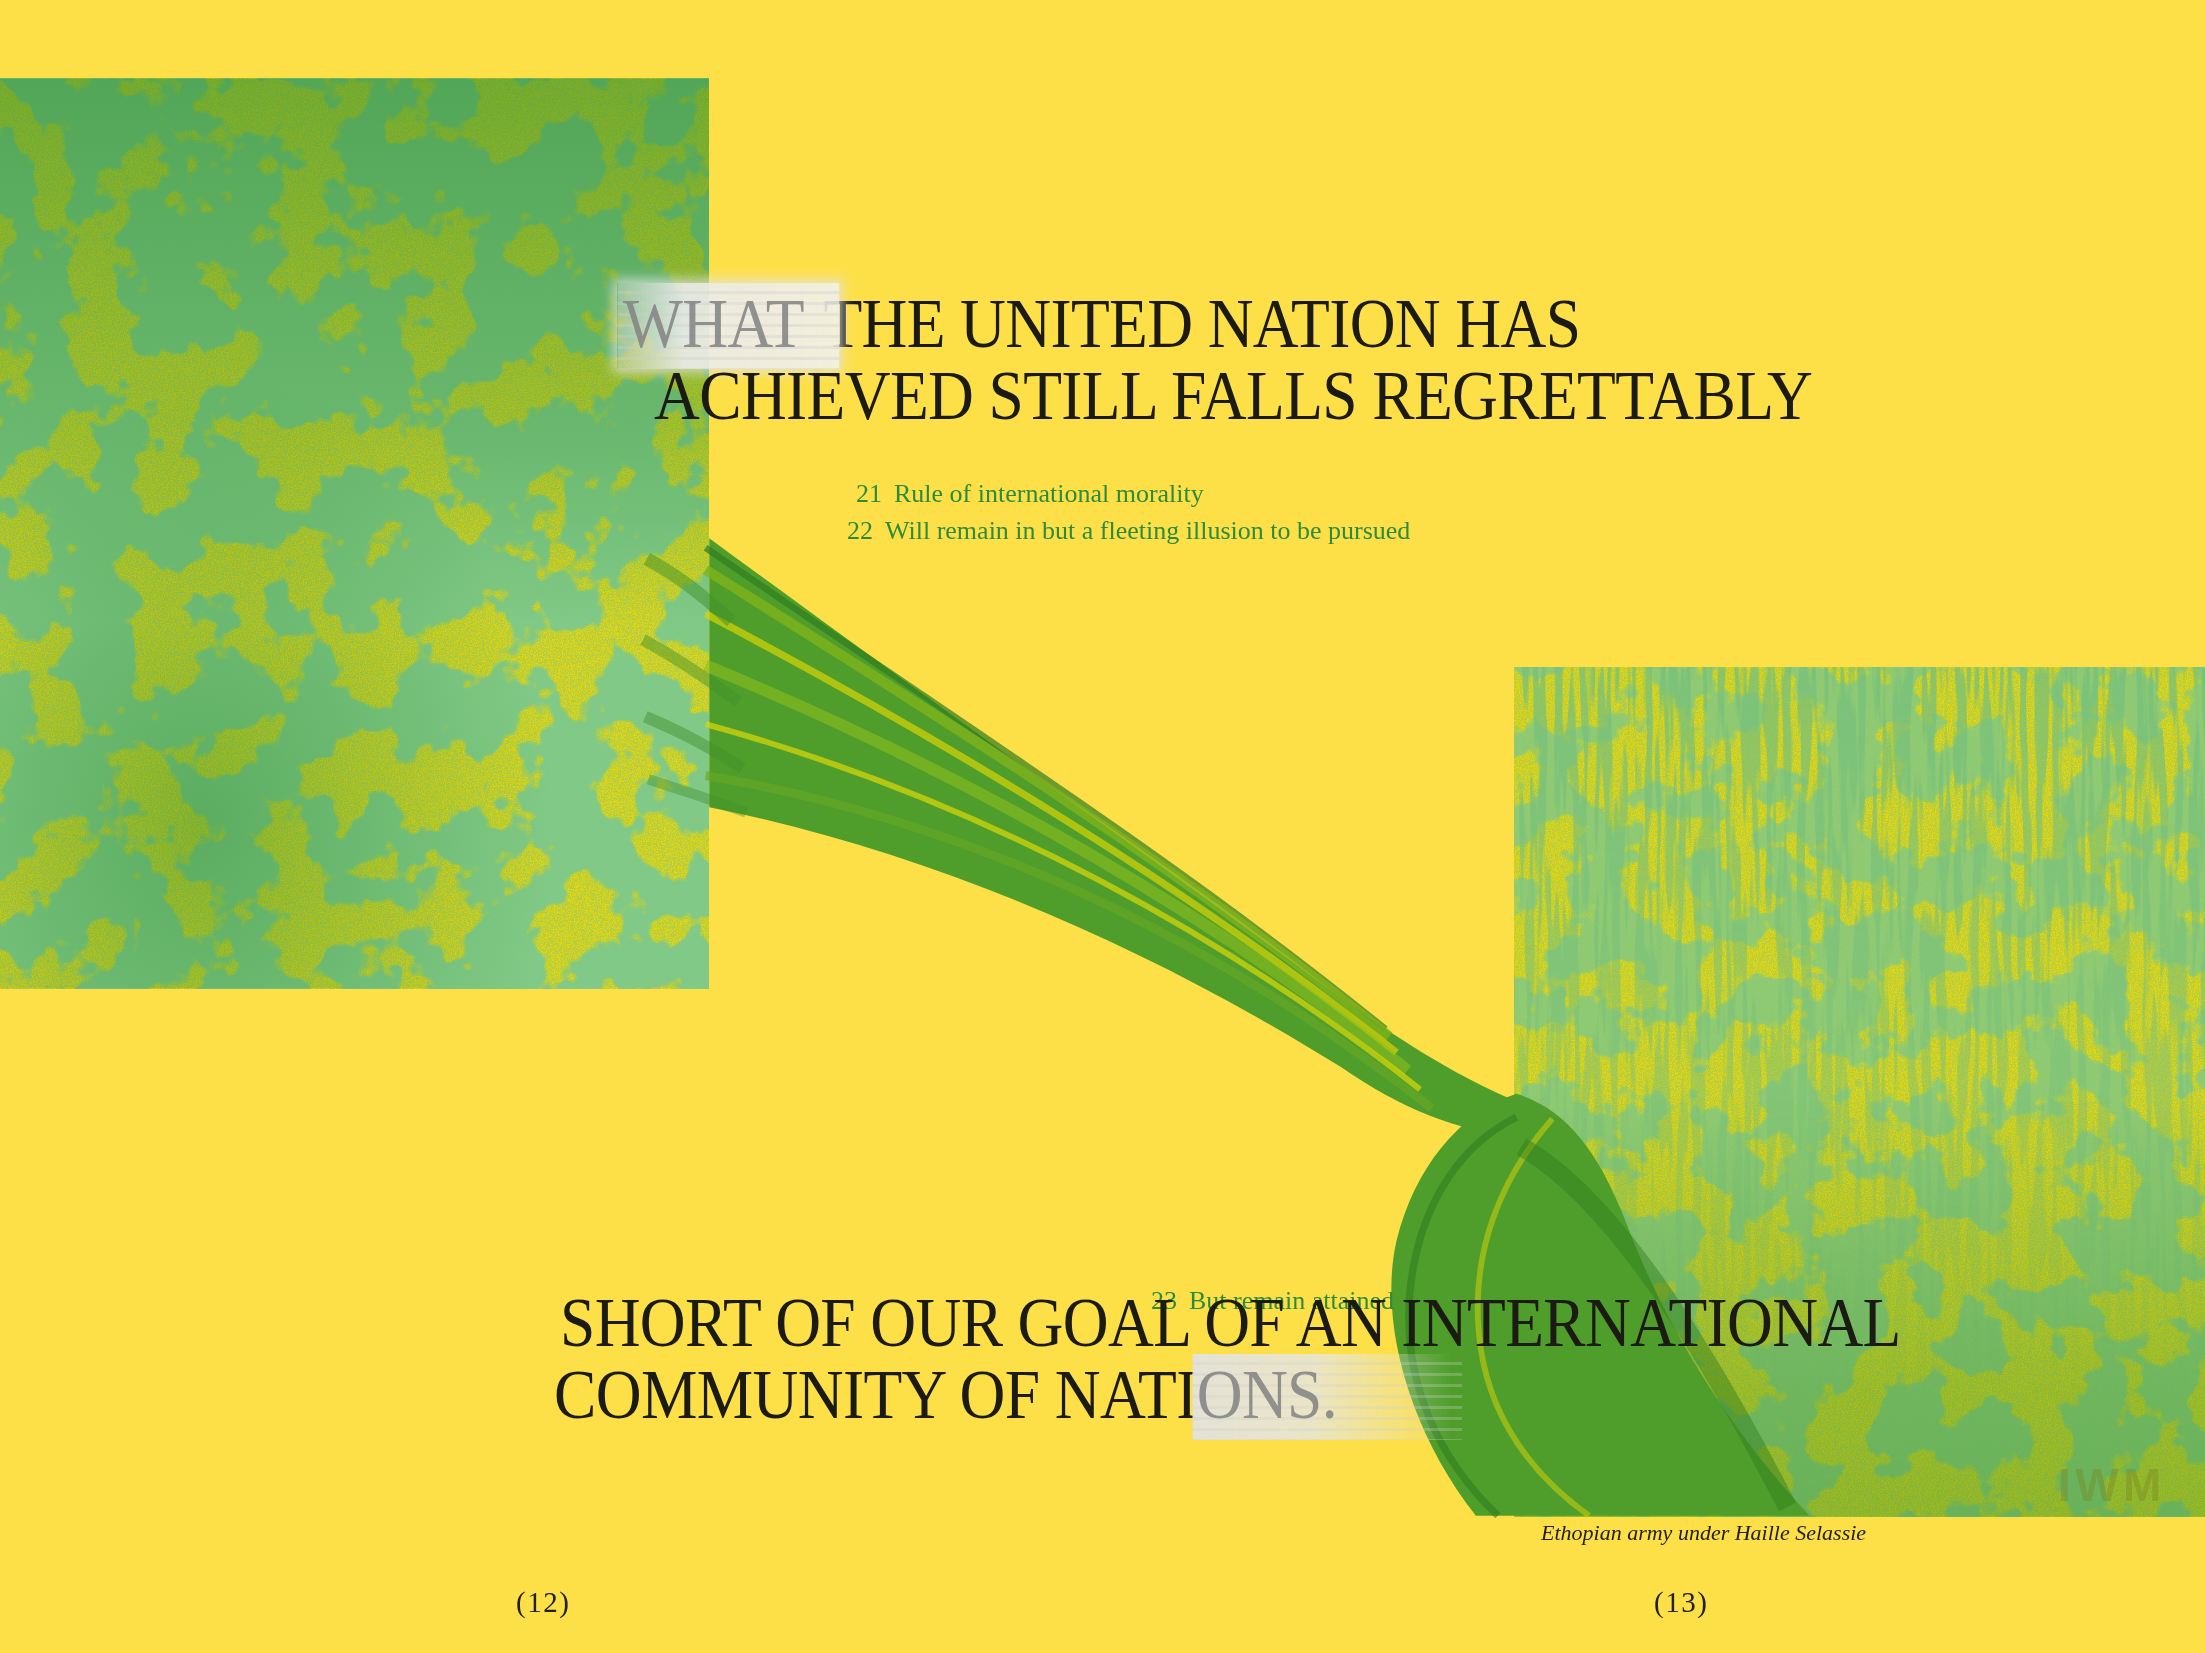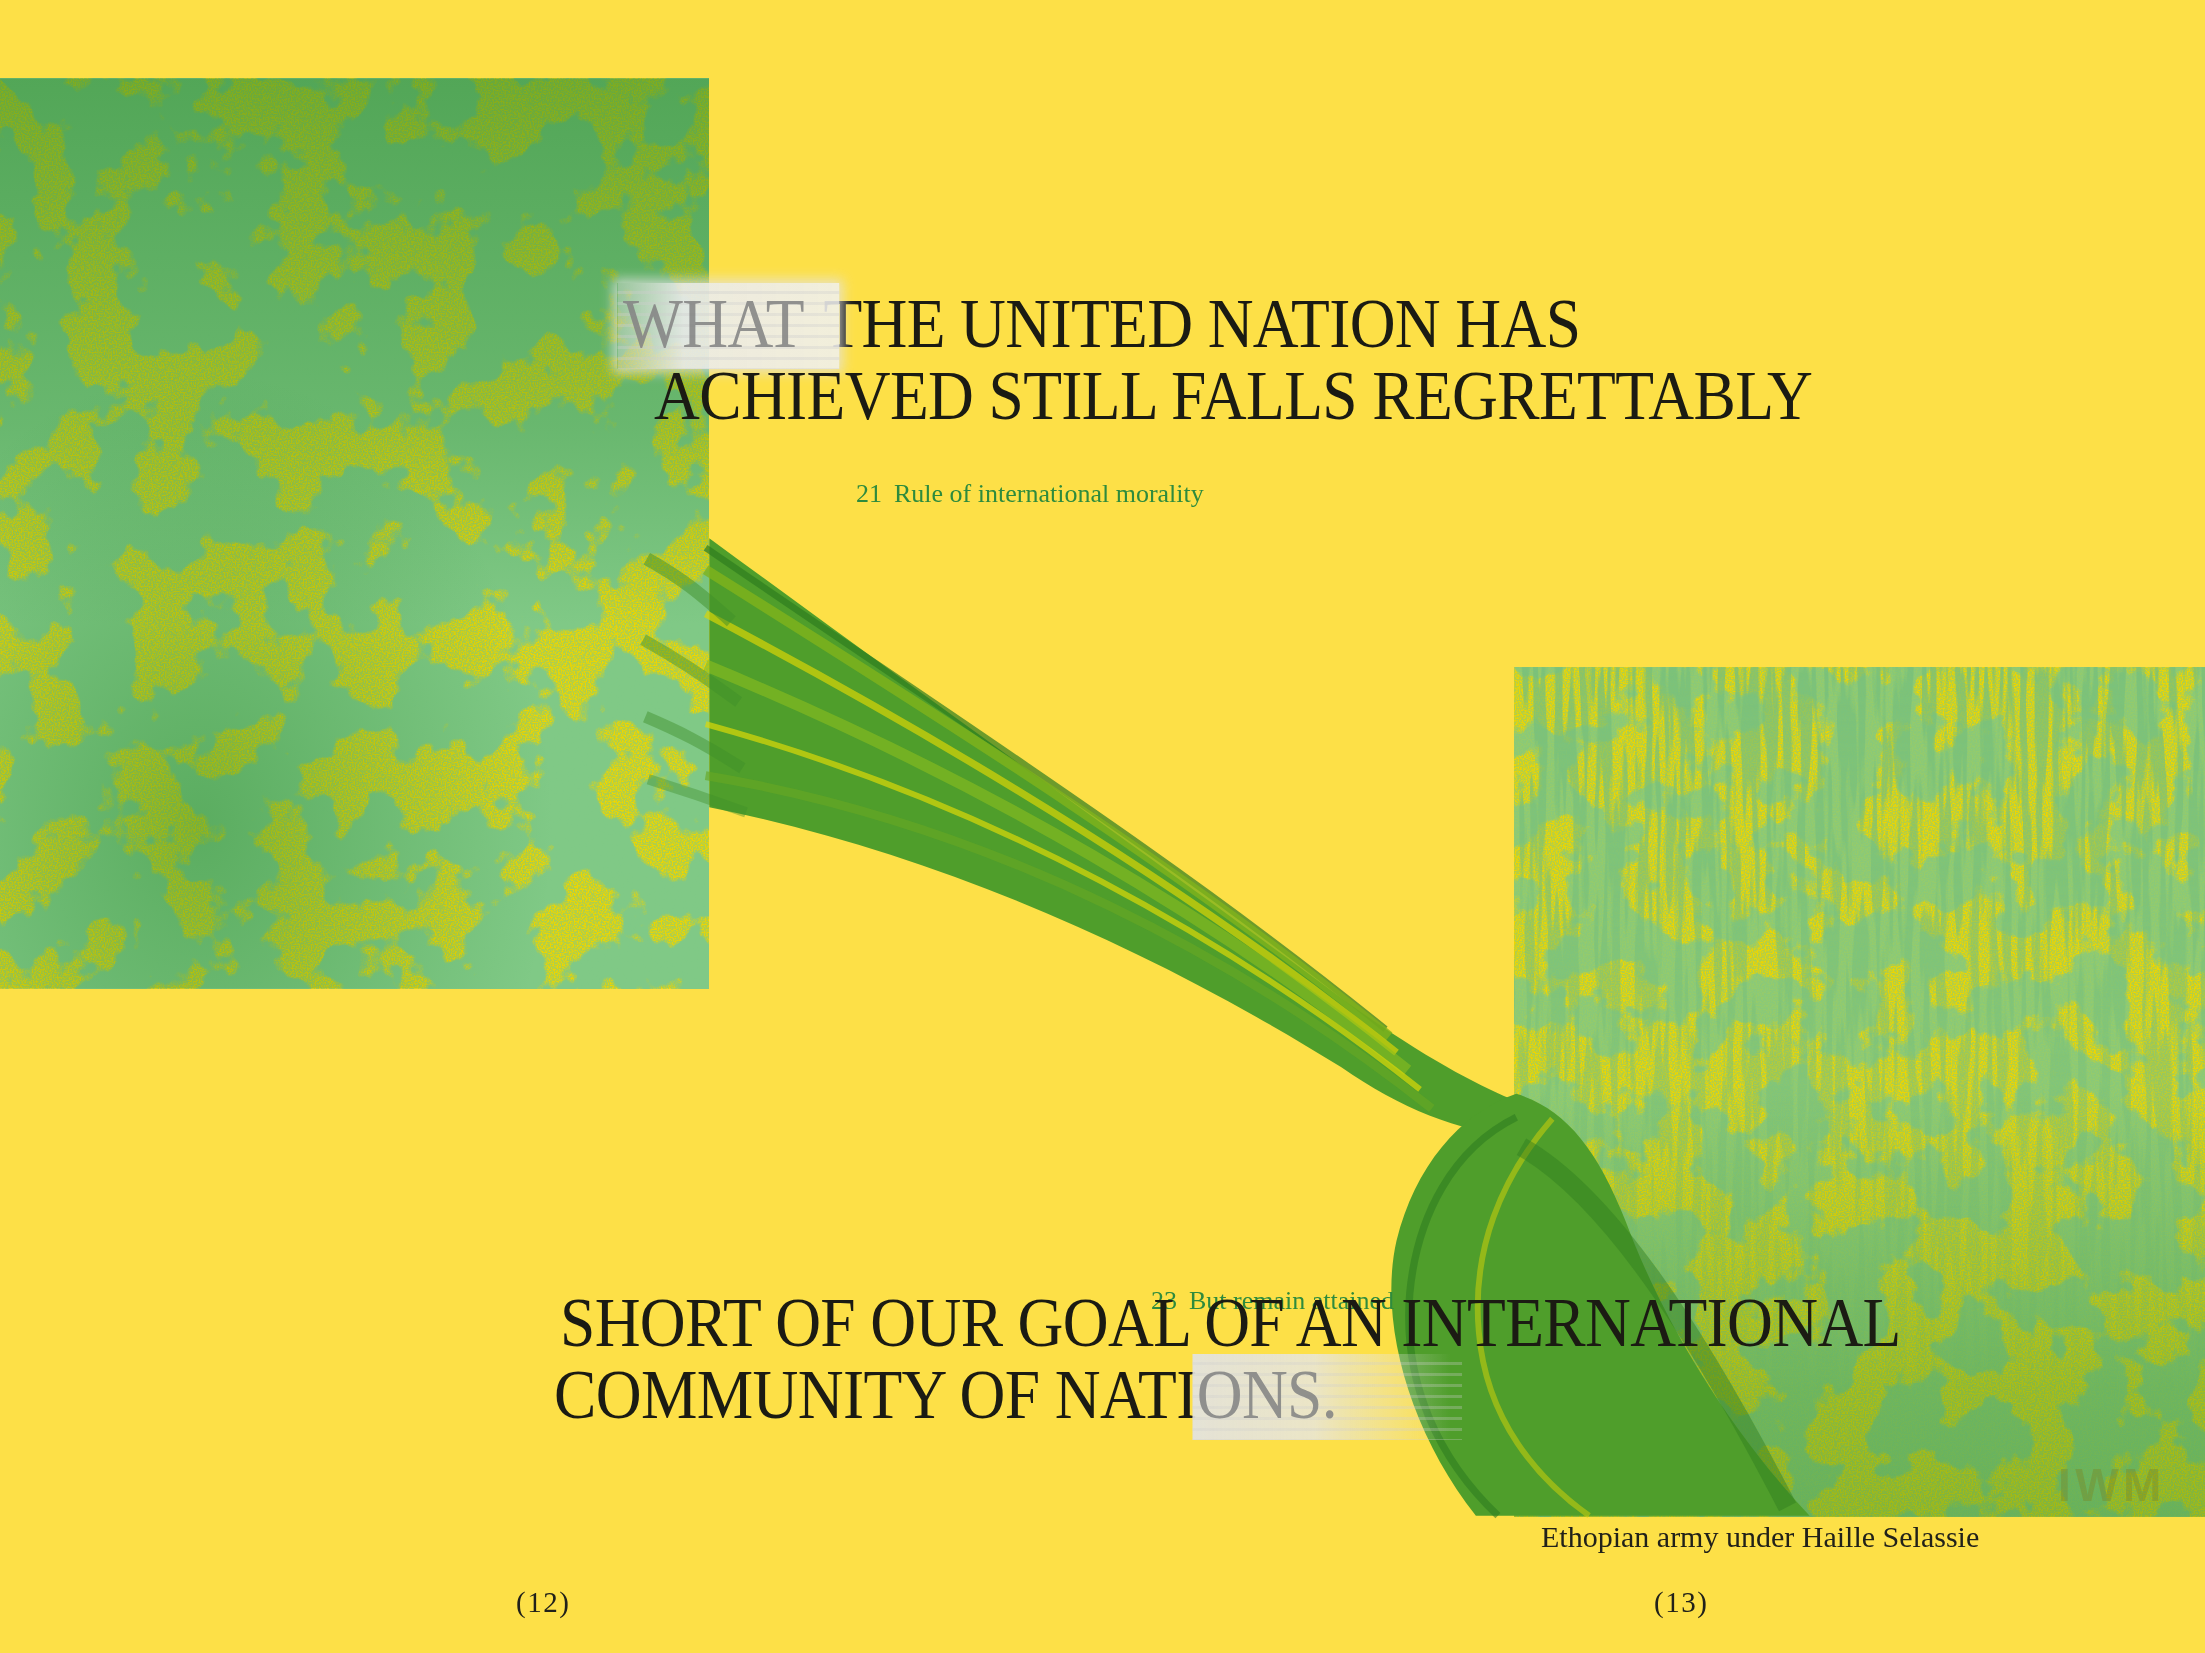--- a/index.html
+++ b/index.html
@@ -15,21 +15,21 @@
       background:
         repeating-linear-gradient(180deg, rgba(255,255,255,0) 0 8px, rgba(205,205,205,.35) 8px 11px),
         linear-gradient(to right, rgba(222,222,222,.45), rgba(235,235,235,.92) 30%, rgba(240,240,240,.88));
       box-shadow:0 0 11.8px 4.4px rgba(228,228,228,.75);}
   .ghost-ons{padding:2.9px 136px 7.4px 4.4px;margin:-2.9px -136px -7.4px -4.4px;
       background:
         repeating-linear-gradient(180deg, rgba(255,255,255,0) 0 8px, rgba(206,206,206,.3) 8px 11px),
         linear-gradient(to right, rgba(226,226,226,.92), rgba(230,230,230,.8) 45%, rgba(234,234,234,0) 96%);}
   .note{font-size:26px;line-height:37px;color:#2e8b3d;}
   .note .num{display:inline-block;min-width:38px;}
-  .caption{font-size:30px;color:#21211a;}
+  .caption{font-size:22px;font-style:italic;color:#21211a;}
   .pagenum{font-size:29px;color:#21211a;letter-spacing:1.5px;}
   .watermark{font-family:"Liberation Sans", sans-serif;font-weight:bold;font-size:46px;
              color:#7a8422;opacity:.38;letter-spacing:4.4px;}
   .z-text{z-index:30;}
 </style>
 </head>
 <body>
 
 <div class="page">
 
@@ -126,20 +126,23 @@
 
   <div class="txt headline z-text" style="left:623px;top:290px;">
     <span class="ghost ghost-what">WHAT</span>
     <span>THE UNITED NATION HAS</span>
   </div>
   <div class="txt headline z-text" style="left:654px;top:362px;">ACHIEVED STILL FALLS REGRETTABLY</div>
 
   <div class="txt note z-text" style="left:847px;top:475px;margin-left:9px;">
     <span class="num">21</span><span>Rule of international morality</span>
   </div>
+  <div class="txt note z-text" style="left:847px;top:512px;">
+    <span class="num">22</span><span>Will remain in but a fleeting illusion to be pursued</span>
+  </div>
 
   <div class="txt note z-text" style="left:1151px;top:1282px;">
     <span class="num">23</span><span>But remain attained</span>
   </div>
 
   <div class="txt headline z-text" style="left:560px;top:1289px;">SHORT OF OUR GOAL OF AN INTERNATIONAL</div>
   <div class="txt headline z-text" style="left:554px;top:1361px;">
     <span>COMMUNITY OF NATI</span><span class="ghost ghost-ons">ONS.</span>
   </div>
 

